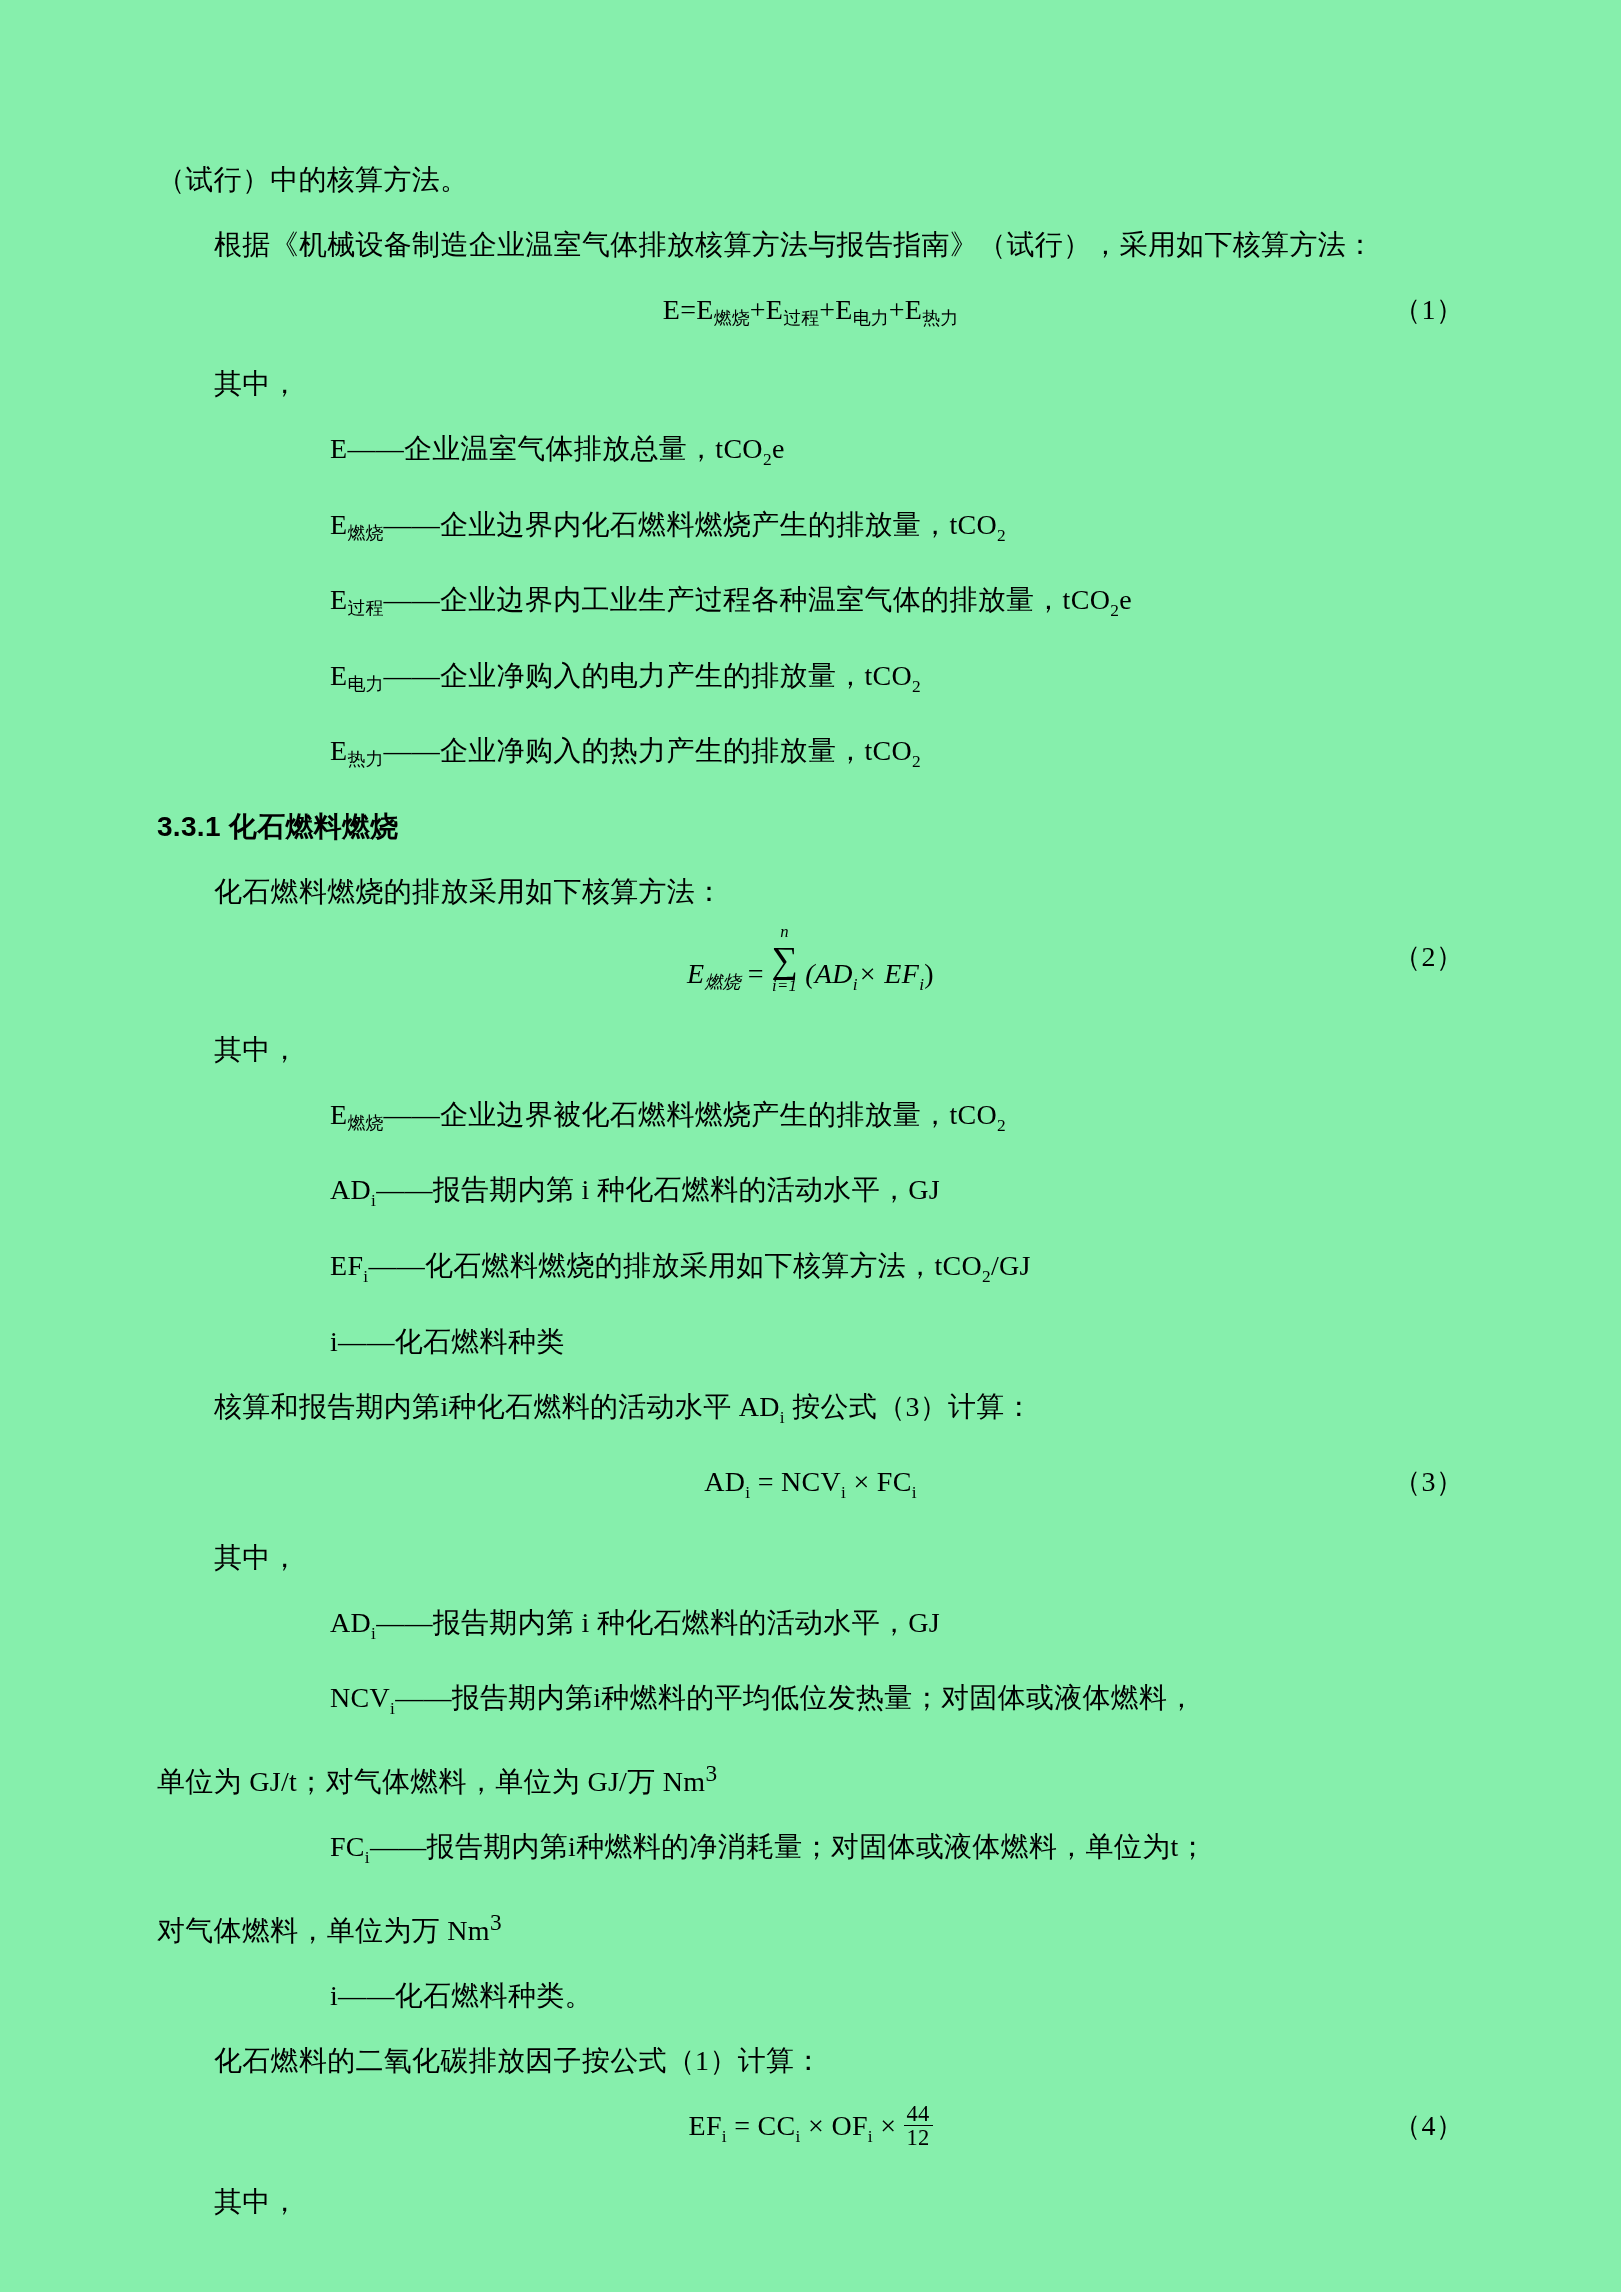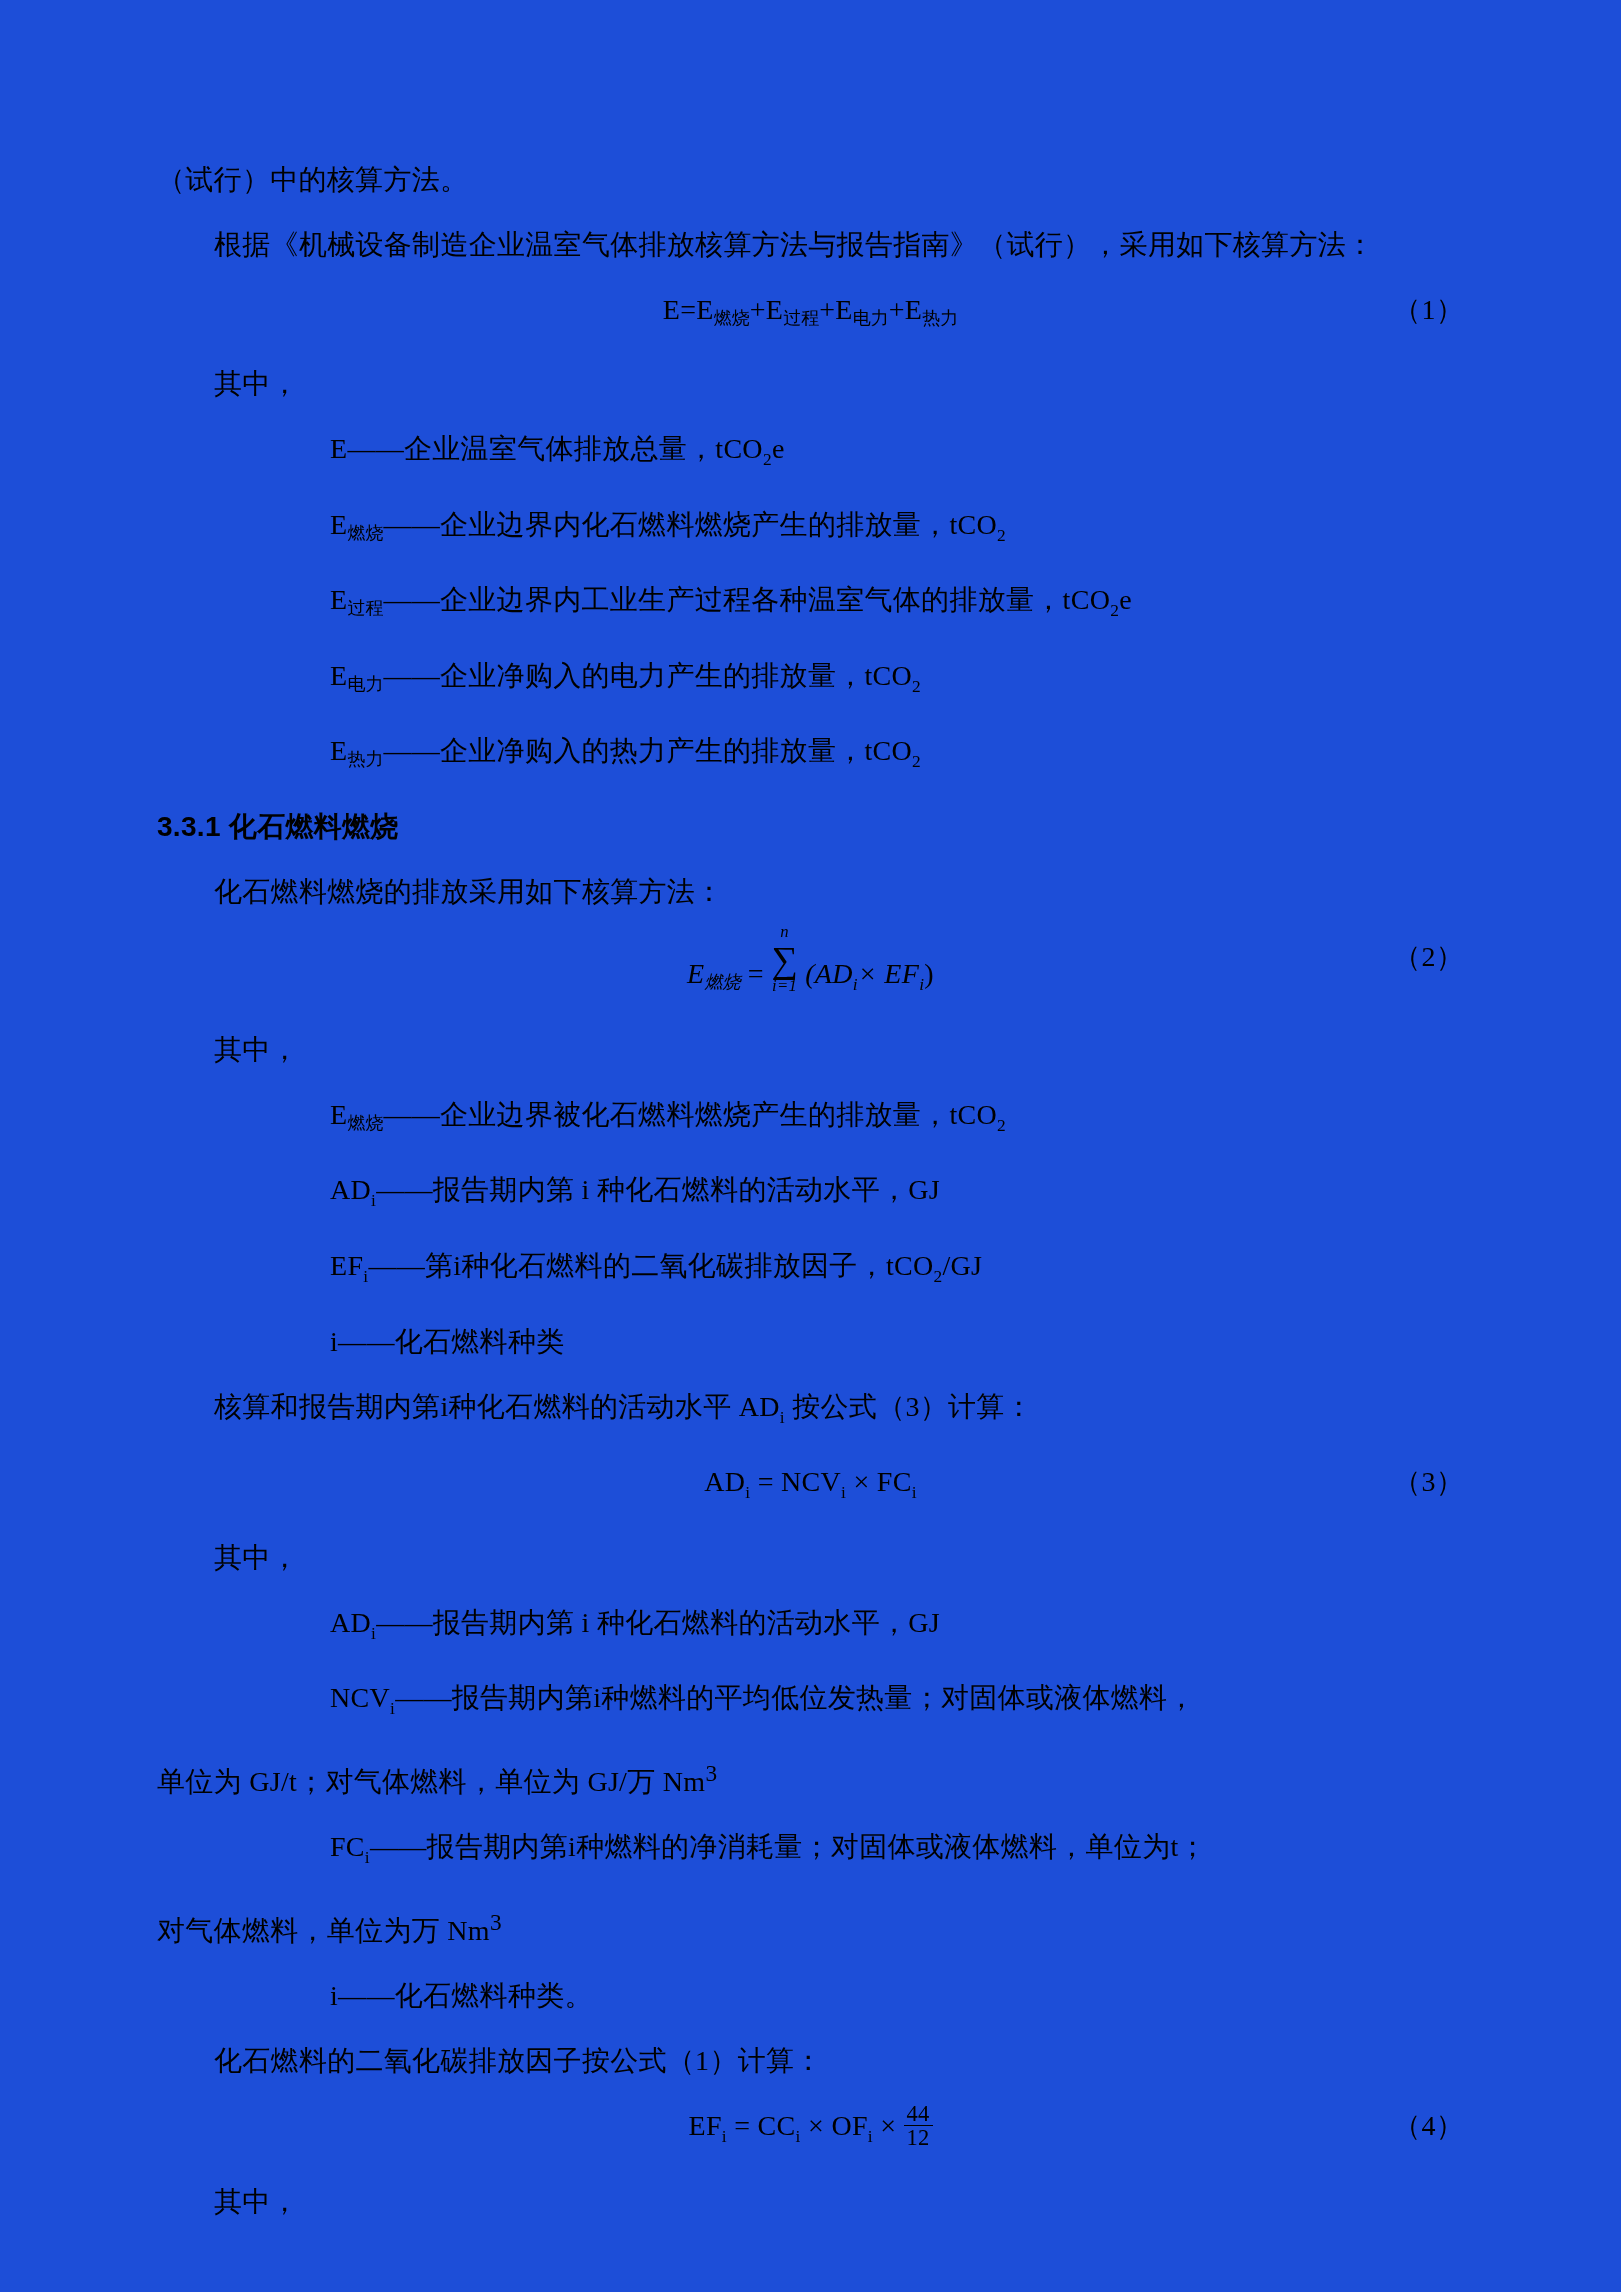--- a/index.html
+++ b/index.html
@@ -4,21 +4,21 @@
 <style>
   html, body {
     margin: 0;
     padding: 0;
     background: #ffffff;
   }
   .page {
     width: 1621px;
     height: 2293px;
     position: relative;
-    background: #1d4ed8;
+    background: #86efac;
     font-family: "Liberation Serif", "DejaVu Serif", serif;
     color: #000000;
     box-sizing: border-box;
     padding: 147px 157px 59px 157px;
     overflow: hidden;
   }
   .body-text {
     font-size: 28px;
     line-height: 65px;
     letter-spacing: 0.3px;
@@ -180,21 +180,21 @@
     <p class="indent2">其中，</p>
 
     <div class="indent-deep">
       <p class="indent2 definition">
         <span>E</span><span class="sub-cn">燃烧</span><span>——企业边界被化石燃料燃烧产生的排放量，tCO</span><sub>2</sub>
       </p>
       <p class="indent2 definition">
         <span>AD</span><sub>i</sub><span>——报告期内第 i 种化石燃料的活动水平，GJ</span>
       </p>
       <p class="indent2 definition">
-        <span>EF</span><sub>i</sub><span>——第i种化石燃料的二氧化碳排放因子，tCO</span><sub>2</sub><span>/GJ</span>
+        <span>EF</span><sub>i</sub><span>——化石燃料燃烧的排放采用如下核算方法，tCO</span><sub>2</sub><span>/GJ</span>
       </p>
       <p class="indent2 definition">i——化石燃料种类</p>
     </div>
 
     <p class="indent2">
       <span>核算和报告期内第i种化石燃料的活动水平 AD</span><sub>i</sub><span> 按公式（3）计算：</span>
     </p>
 
     <div class="formula-row">
       <span class="f-main">

